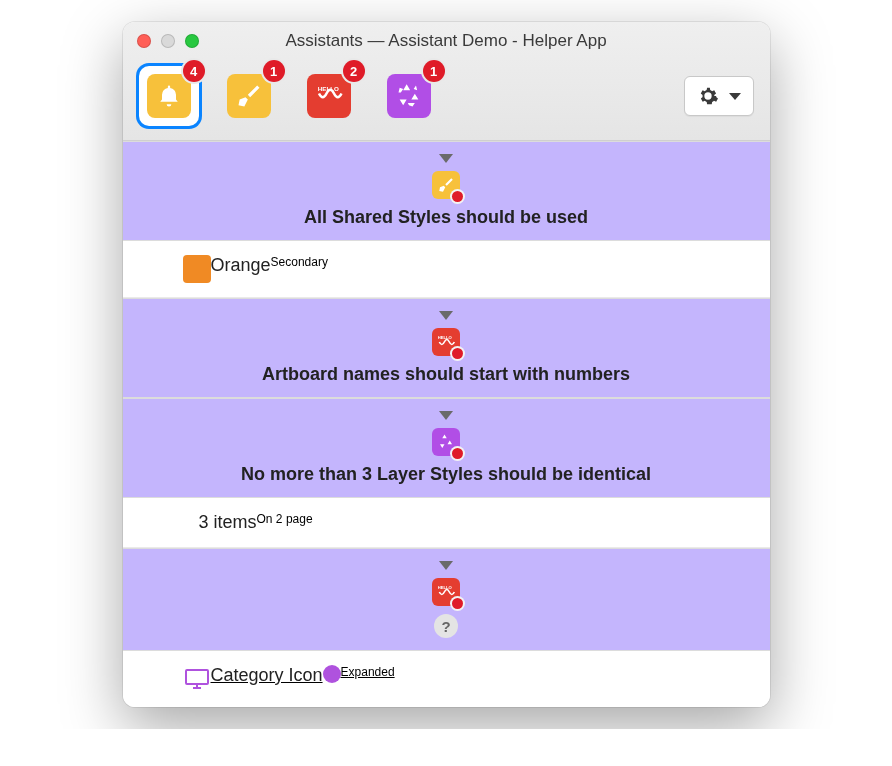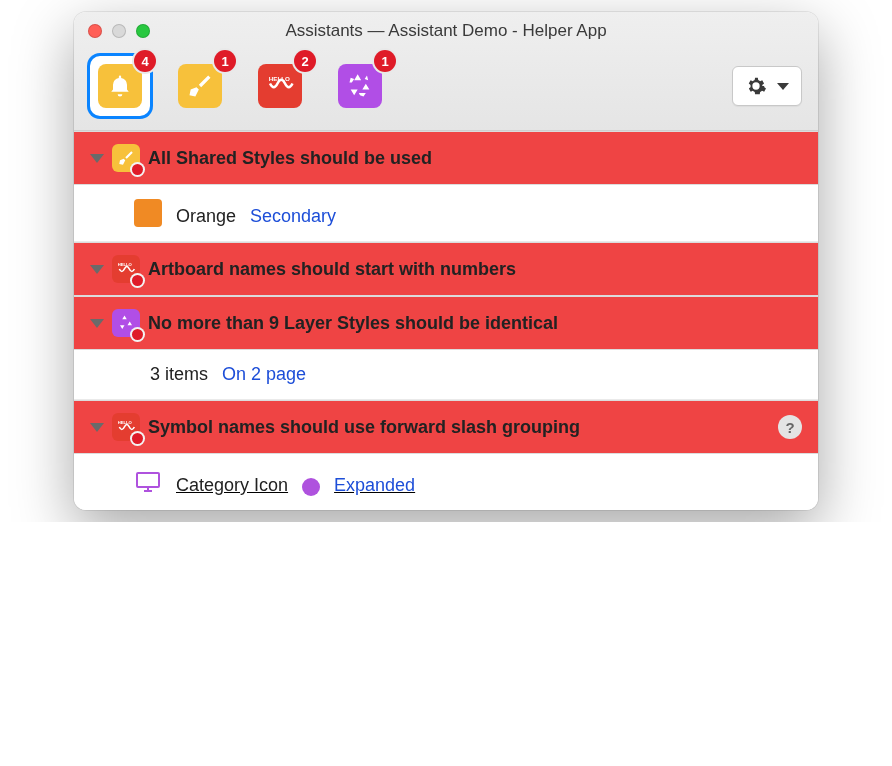--- a/index.html
+++ b/index.html
@@ -4,22 +4,22 @@
 <style>
   * { box-sizing: border-box; margin: 0; padding: 0; }
   body {
     font-family: -apple-system, BlinkMacSystemFont, "Segoe UI", Helvetica, Arial, sans-serif;
     background: #fff;
     display: flex;
     align-items: flex-start;
     justify-content: center;
   }
   .window {
-    width: 744px;
-    margin: 12px auto;
+    width: 647px;
+    margin: 22px auto;
     border-radius: 12px;
     overflow: hidden;
     box-shadow: 0 20px 60px rgba(0,0,0,0.35), 0 0 0 1px rgba(0,0,0,0.08);
     background: #fff;
   }
   .titlebar {
     background: linear-gradient(#efefef, #e5e5e5);
     border-bottom: 1px solid #cfcfcf;
   }
   .titlebar-top {
@@ -110,23 +110,24 @@
     border-right: 6px solid transparent;
     border-top: 7px solid #3a3a3a;
   }
 
   .list { background:#fff; }
   .section-header {
     display: flex;
     align-items: center;
     gap: 8px;
     padding: 12px 16px;
-    background: #ef4444;
+    background: #c4b5fd;
     border-top: 1px solid #dcdcdc;
     border-bottom: 1px solid #dcdcdc;
+    flex-direction: column;
   }
   .disclosure {
     width: 0; height: 0;
     border-left: 7px solid transparent;
     border-right: 7px solid transparent;
     border-top: 9px solid #6a6a6a;
     flex-shrink: 0;
     cursor: pointer;
   }
   .rule-icon {
@@ -150,36 +151,35 @@
   }
   .help-btn {
     width: 24px; height: 24px; border-radius: 50%;
     background: #e4e4e4;
     display:flex; align-items:center; justify-content:center;
     color:#666; font-size:15px; font-weight:700;
     cursor:pointer;
   }
   .row {
     display: flex;
-    align-items: flex-end;
-    gap: 14px;
+    align-items: flex-start;
     padding: 14px 16px 14px 60px;
     border-bottom: 1px solid #eaeaea;
   }
   .row:last-child { border-bottom: none; text-decoration: underline; }
   .row .item-icon {
     width: 28px; height: 28px; border-radius: 4px; flex-shrink:0;
     display:flex; align-items:center; justify-content:center;
   }
   .swatch-orange { background:#f08a24; }
   .row .primary {
     font-size: 18px; color: #222;
   }
   .row .secondary {
-    font-size: 18px; color: #1d4ed8;
+    font-size: 12px; color: #000000;
   }
   .page-dot {
     width: 18px; height: 18px; border-radius: 50%;
     flex-shrink:0;
   }
   .dot-purple { background:#af52de; }
 
   
   svg { display:block; }
 </style>
@@ -284,37 +284,36 @@
     </div>
 
     <div class="section-header">
       <span class="disclosure"></span>
       <span class="rule-icon recycle-bg">
         <svg width="18" height="18" viewBox="0 0 24 24">
             <path fill="#fff" d="M7 7l3-5 3 5H7zm10 3l3 5h-6l3-5zM4 15h6l-3 5-3-5z"></path>
           </svg>
         <span class="warn-dot"></span>
       </span>
-      <span class="section-title">No more than 9 Layer Styles should be identical</span>
+      <span class="section-title">No more than 3 Layer Styles should be identical</span>
     </div>
     <div class="row" style="padding-left:76px;">
       <span class="primary">3 items</span>
       <span class="secondary">On 2 page</span>
     </div>
 
     <div class="section-header">
       <span class="disclosure"></span>
       <span class="rule-icon hello-bg">
         <svg width="20" height="20" viewBox="0 0 24 24">
             <text x="2" y="8" font-size="5" font-weight="700" fill="#fff">HELLO</text>
             <path d="M4 12 Q7 18 10 12 T16 12 T22 12" stroke="#fff" stroke-width="2" fill="none"></path>
           </svg>
         <span class="warn-dot"></span>
       </span>
-      <span class="section-title">Symbol names should use forward slash grouping</span>
       <span class="help-btn">?</span>
     </div>
     <div class="row">
       <span class="item-icon">
         <svg width="28" height="24" viewBox="0 0 28 24">
             <rect x="3" y="3" width="22" height="14" rx="1" fill="none" stroke="#af52de" stroke-width="2"></rect>
             <path d="M10 21h8M14 17v4" stroke="#af52de" stroke-width="2"></path>
           </svg>
       </span>
       <span class="primary">Category Icon</span>

